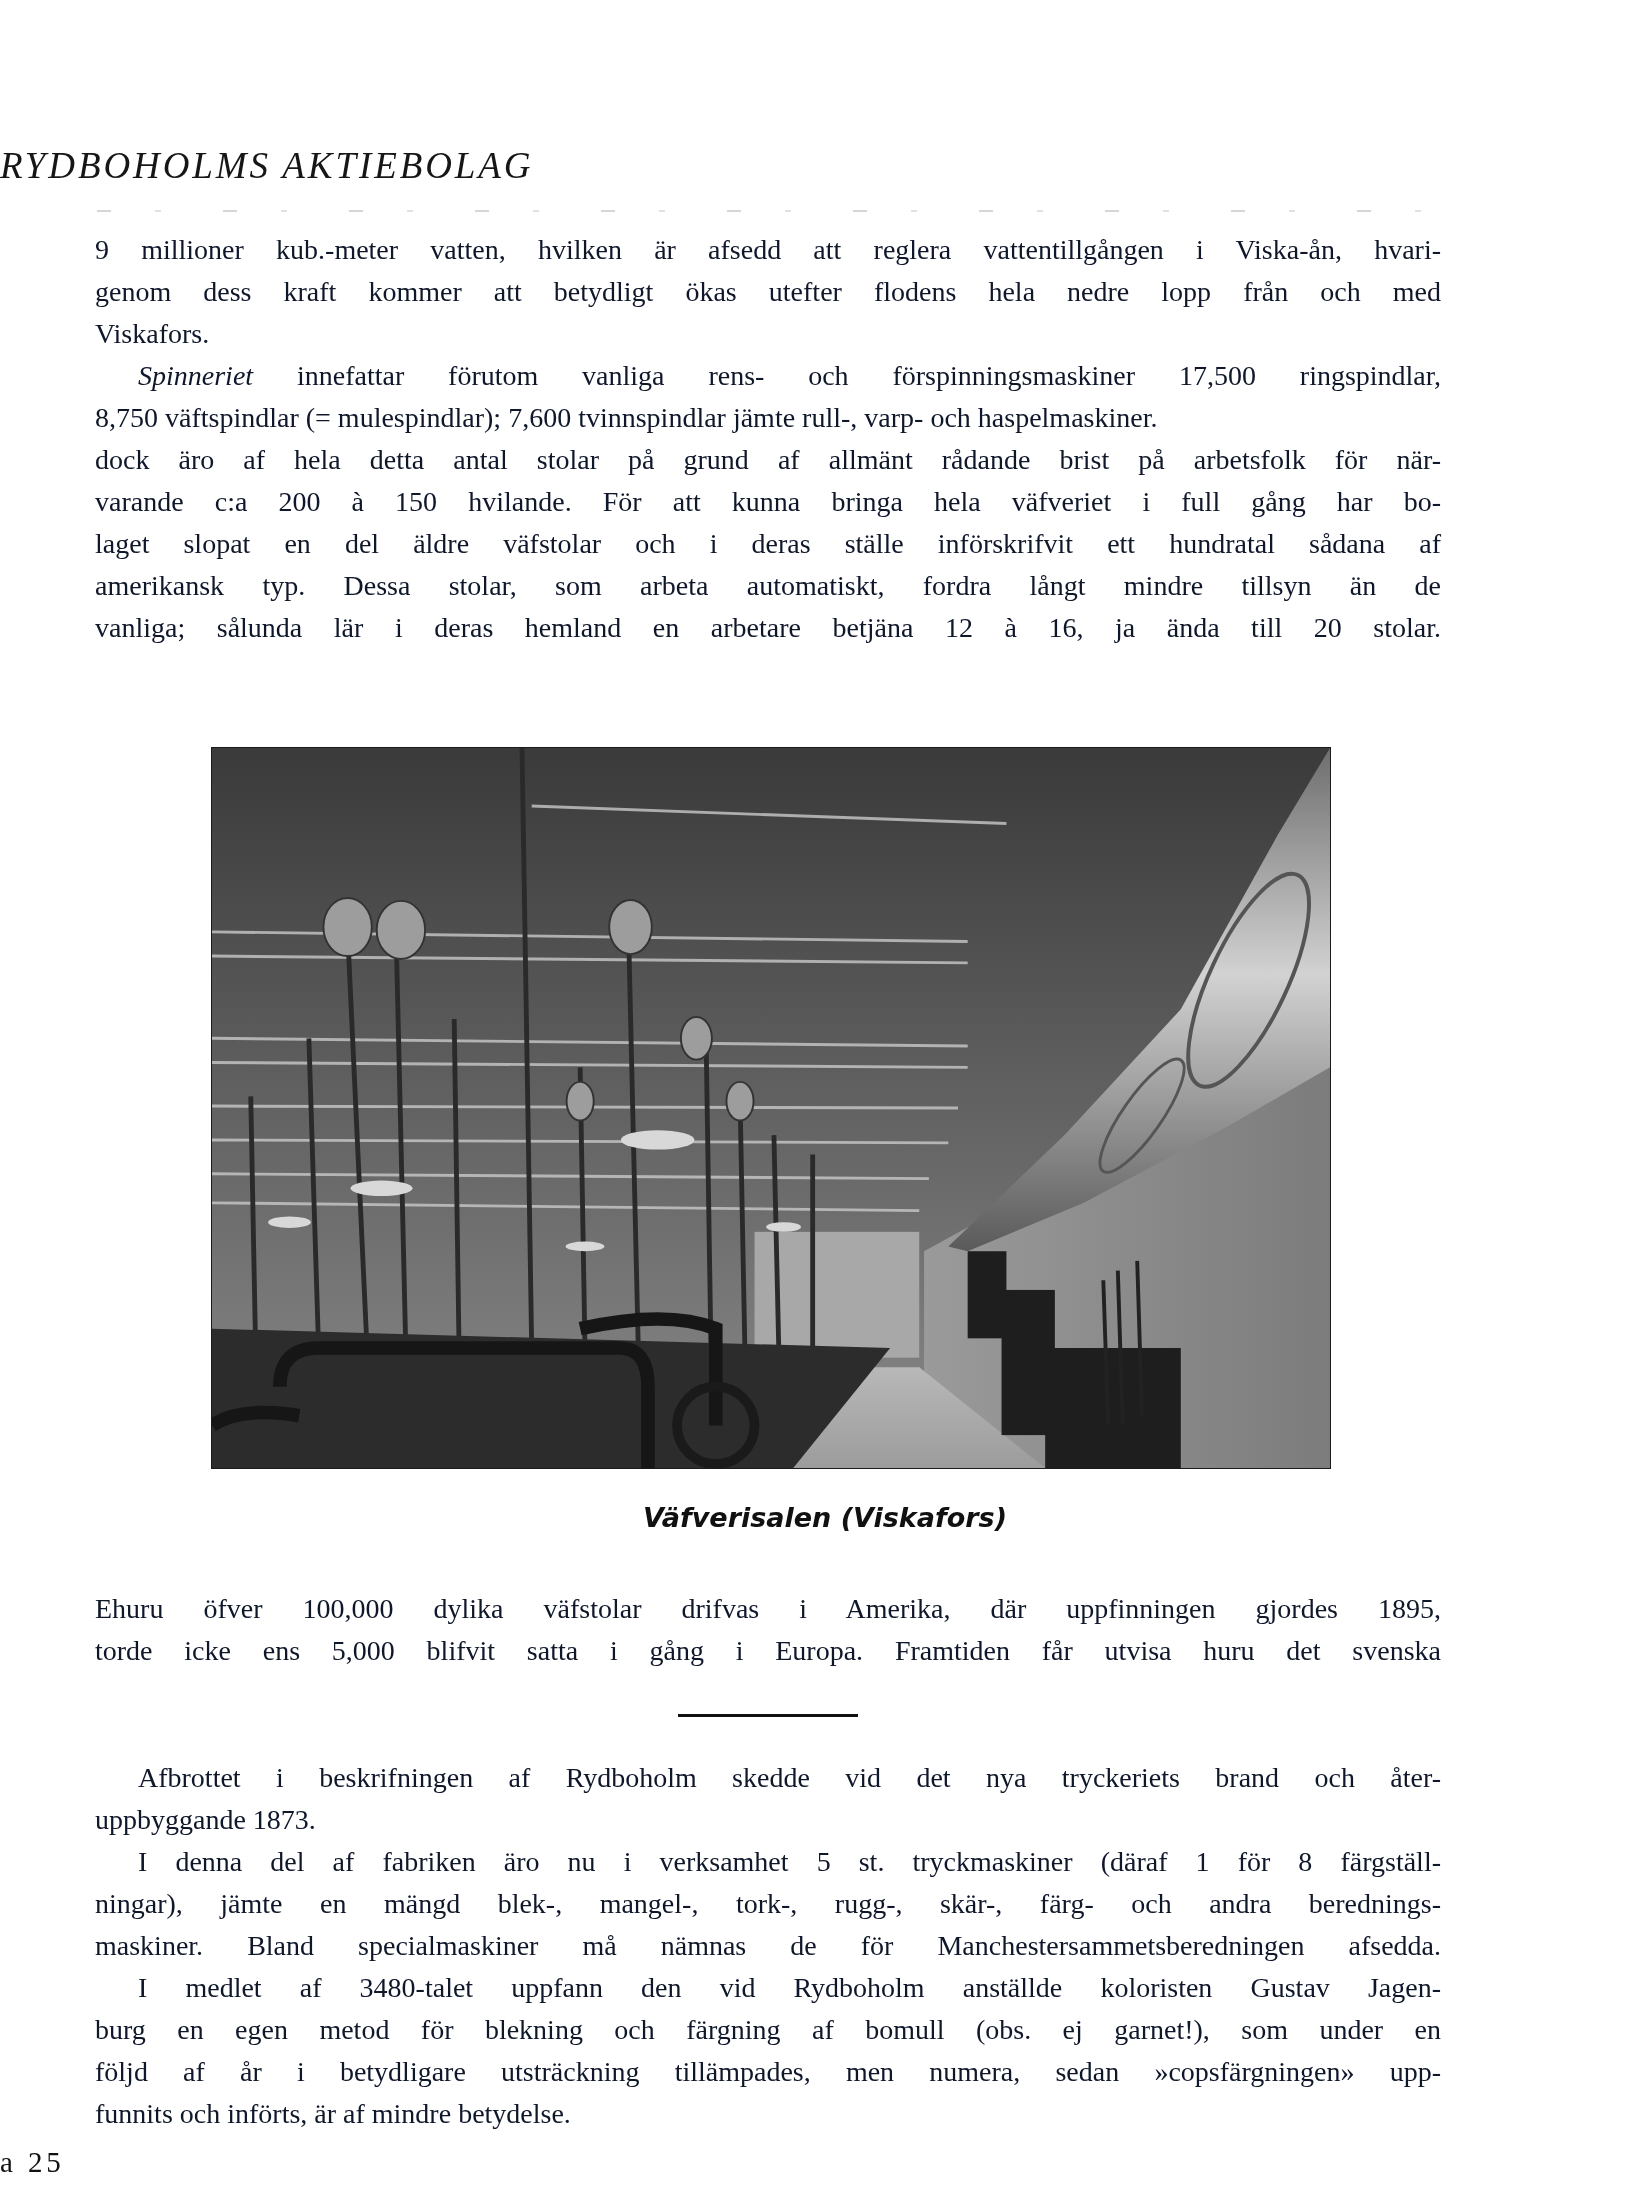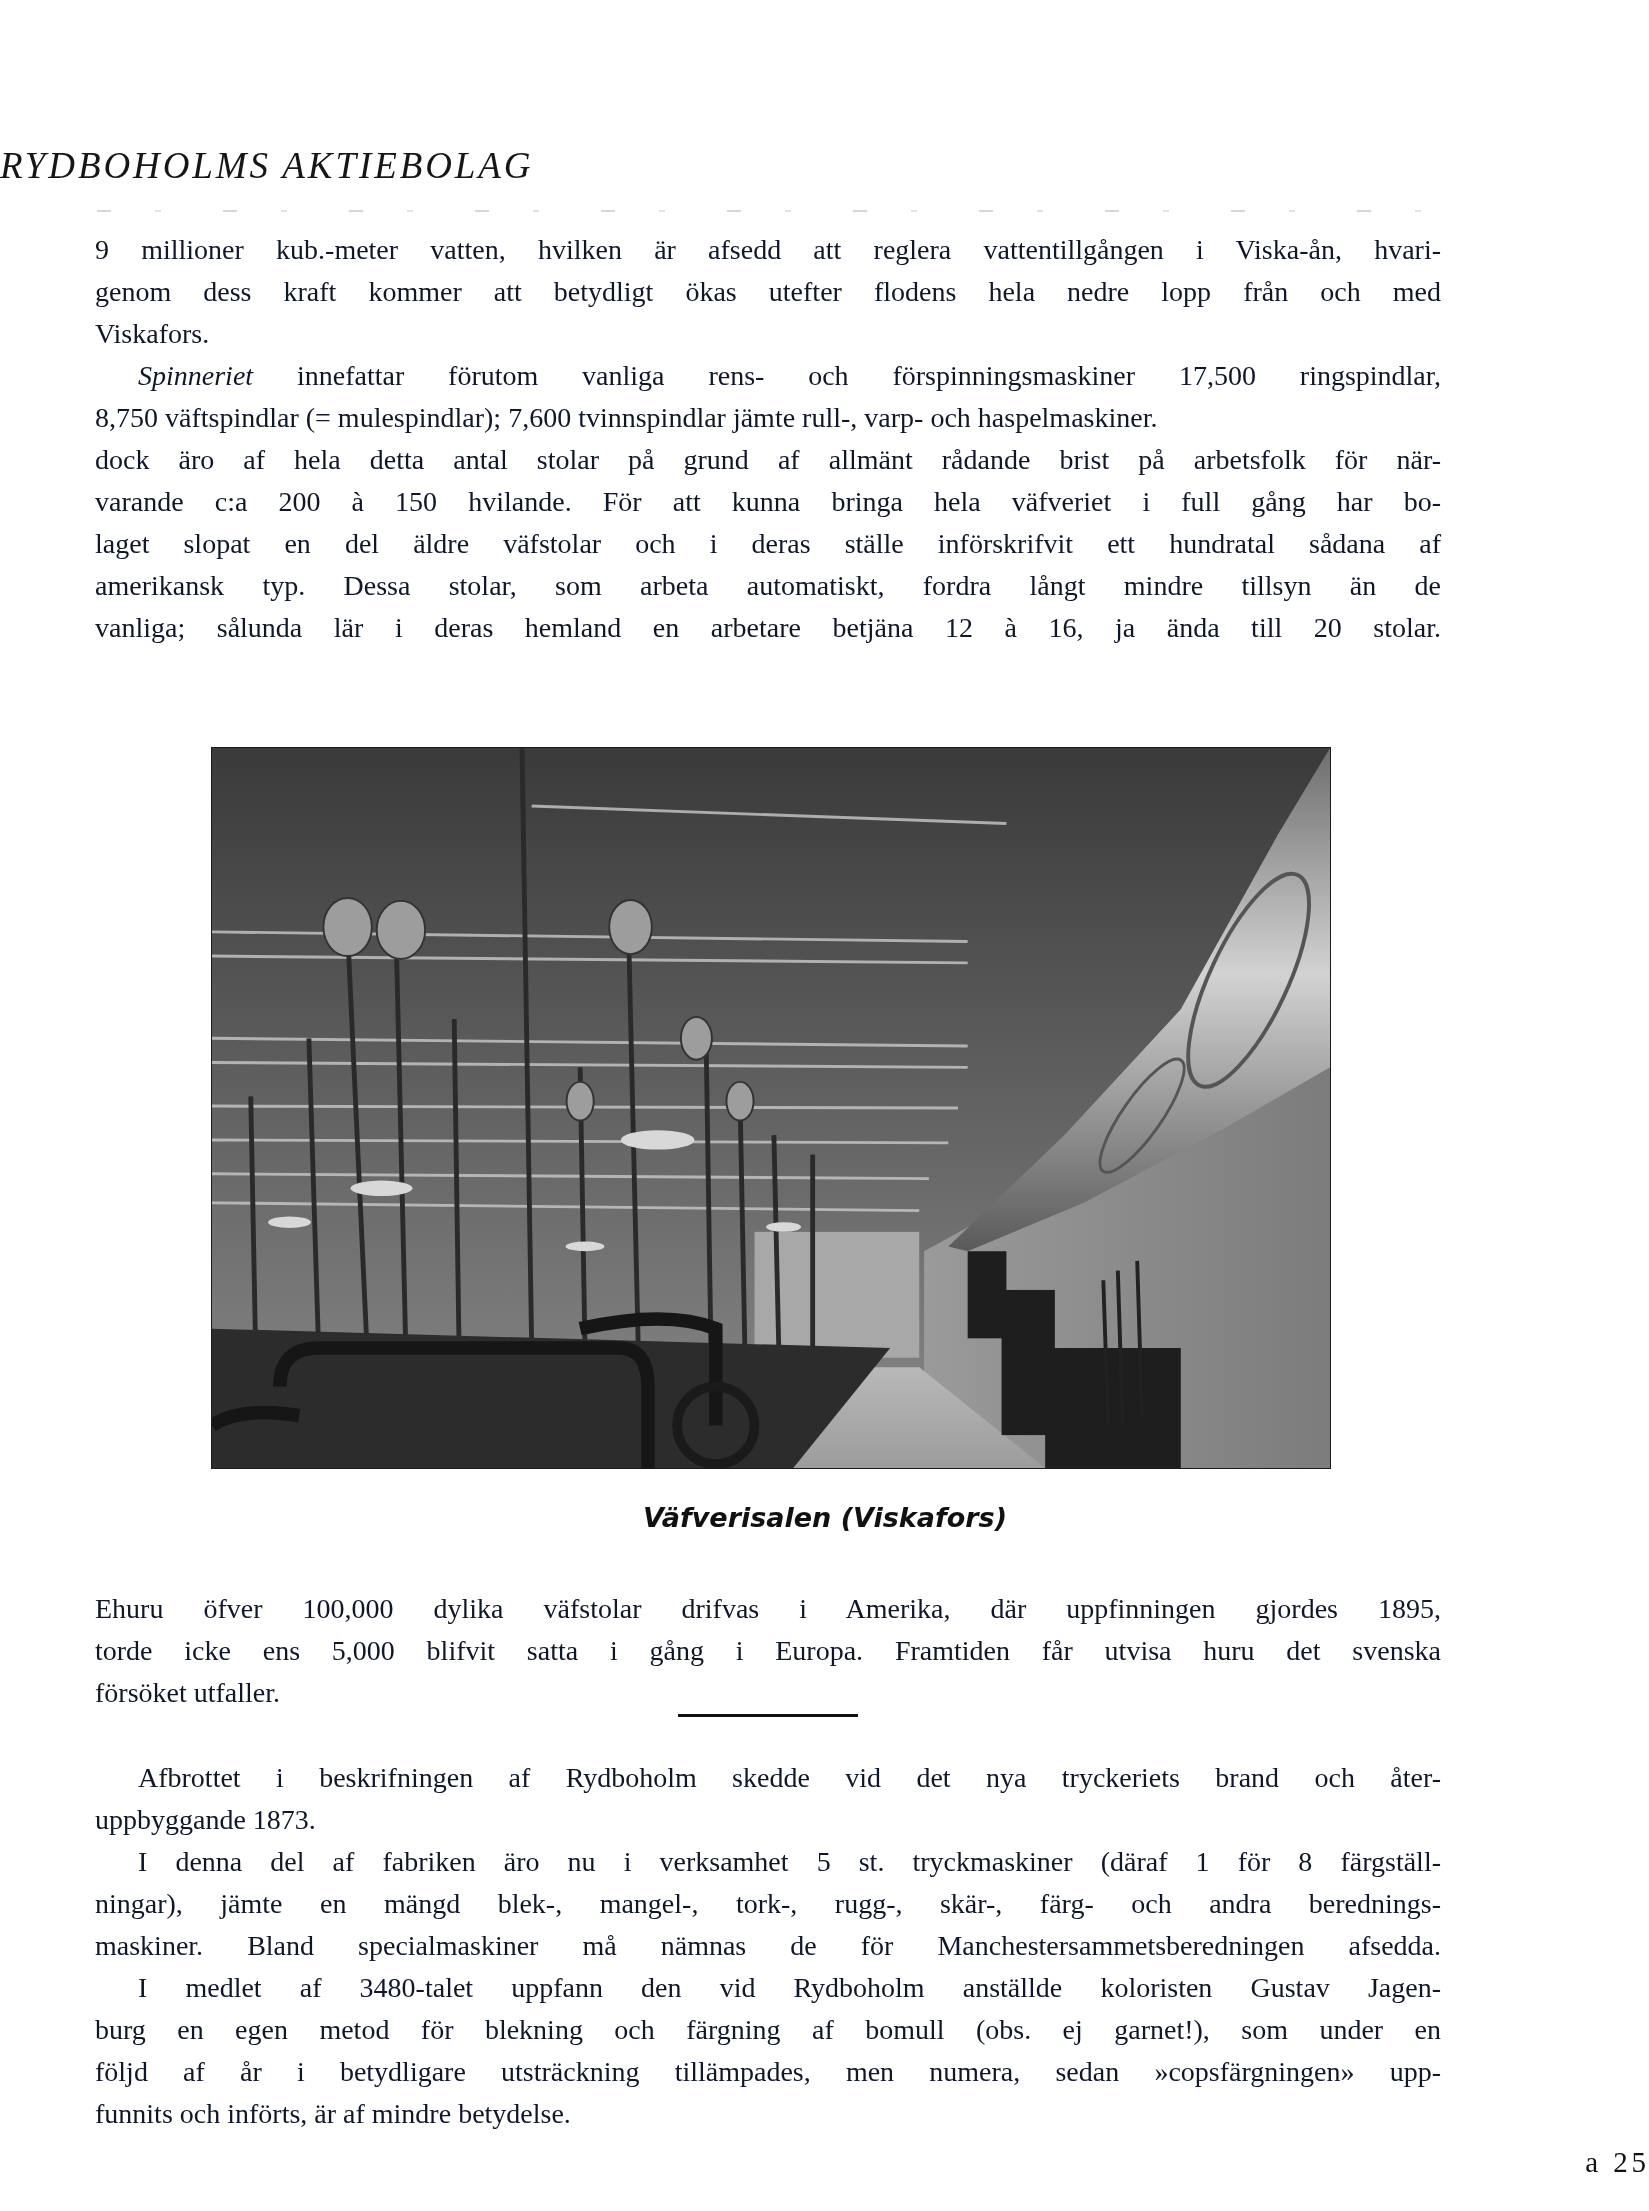--- a/index.html
+++ b/index.html
@@ -17,21 +17,21 @@
   em.italic-run { font-style: italic; }
   .block-top { top: 229px; }
   .block-mid { top: 1588px; }
   .block-bot { top: 1757px; }
   .photo { position: absolute; left: 211px; top: 747px; width: 1120px; height: 722px;
          border: 1.9px solid #1b1b1b; box-sizing: border-box; background: #4a4a4a; overflow: hidden; }
   .photo svg { display: block; width: 100%; height: 100%; }
   .caption { position: absolute; left: 0; width: 1650px; top: 1502px; text-align: center;
          font-family: "DejaVu Sans", sans-serif; font-style: italic; font-weight: bold; font-size: 27px; color: #111; }
   .section-rule { position: absolute; left: 678px; top: 1714px; width: 180px; height: 2.9px; background: #111; }
-  .page-number { position: absolute; left: 0; width: 1650px; top: 2146px; text-align: right;
+  .page-number { position: absolute; left: 0; width: 1650px; top: 2146px; text-align: left;
          font-size: 29px; letter-spacing: 3.9px; color: #111; }
 </style>
 </head>
 <body>
 
 <div class="running-head">RYDBOHOLMS AKTIEBOLAG</div>
 <div class="head-rule"></div>
 
 <div class="text-block block-top">
   <span class="line">9 millioner kub.-meter vatten, hvilken är afsedd att reglera vattentillgången i Viska-ån, hvari-</span>
@@ -134,21 +134,20 @@
       <line x1="955" y1="530" x2="960" y2="690"></line>
     </g>
   </svg>
 </div>
 
 <div class="caption">Väfverisalen (Viskafors)</div>
 
 <div class="text-block block-mid">
   <span class="line">Ehuru öfver 100,000 dylika väfstolar drifvas i Amerika, där uppfinningen gjordes 1895,</span>
   <span class="line">torde icke ens 5,000 blifvit satta i gång i Europa.  Framtiden får utvisa huru det svenska</span>
-  <span class="line end">försöket utfaller.</span>
 </div>
 
 <div class="section-rule"></div>
 
 <div class="text-block block-bot">
   <span class="line ind">Afbrottet i beskrifningen af Rydboholm skedde vid det nya tryckeriets brand och åter-</span>
   <span class="line end">uppbyggande 1873.</span>
   <span class="line ind">I denna del af fabriken äro nu i verksamhet 5 st. tryckmaskiner (däraf 1 för 8 färgställ-</span>
   <span class="line">ningar), jämte en mängd blek-, mangel-, tork-, rugg-, skär-, färg- och andra berednings-</span>
   <span class="line">maskiner.  Bland specialmaskiner må nämnas de för Manchestersammetsberedningen afsedda.</span>

